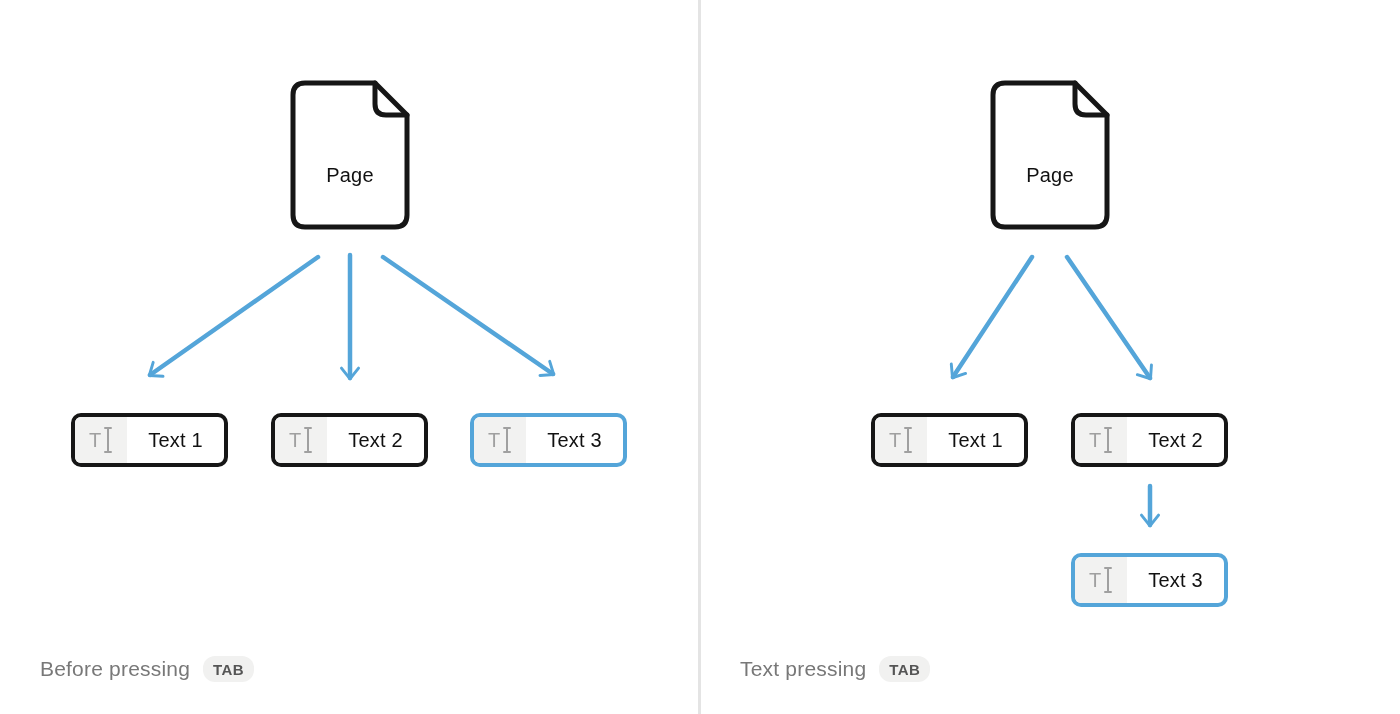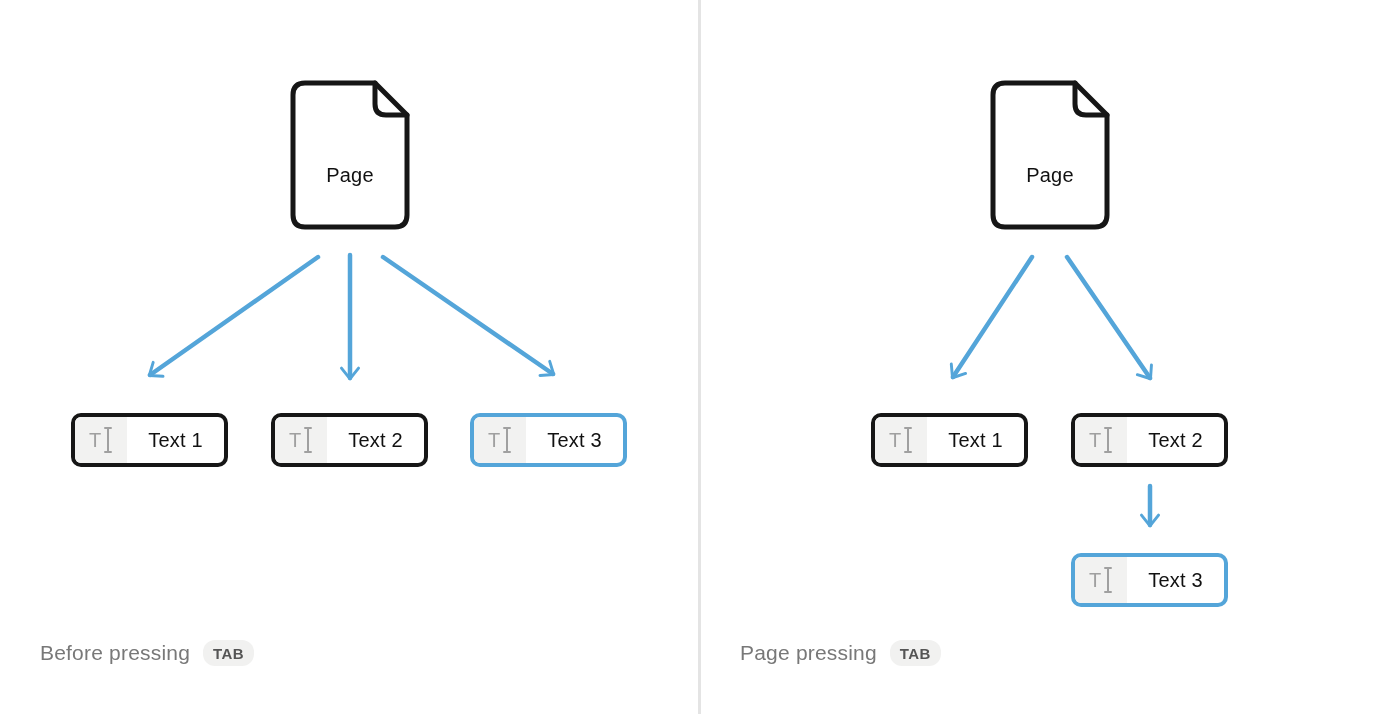--- a/index.html
+++ b/index.html
@@ -66,21 +66,21 @@
   .block-icon .t-glyph {
     font-size: 20px; color: var(--icon-gray); line-height: 1;
   }
   .block-icon svg path { stroke: var(--icon-gray); stroke-width: 2; stroke-linecap: round; fill: none; }
   .block-label {
     flex: 1; display: flex; align-items: center; justify-content: center;
     font-size: 20px; font-weight: 500; color: #111; letter-spacing: 0.2px;
   }
 
   .caption {
-    position: absolute; top: 640px;
+    position: absolute; top: 656px;
     display: flex; align-items: center; gap: 13px;
     font-size: 21px; color: var(--caption-gray); letter-spacing: 0.2px;
   }
   .key-badge {
     background: var(--key-bg); color: var(--key-text);
     font-size: 15px; font-weight: 700; letter-spacing: 0.4px;
     padding: 6px 10px 5px; border-radius: 12px; line-height: 1;
   }
 </style>
 </head>
@@ -182,18 +182,18 @@
     <div class="block-icon">
       <span class="t-glyph">T</span>
       <svg width="10" height="28" viewBox="0 0 10 28">
         <path d="M2 2 H8 M5 2 V26 M2 26 H8"></path>
       </svg>
     </div>
     <div class="block-label">Text 3</div>
   </div>
 
   <div class="caption" style="left:740px;">
-    <span>Page pressing</span>
+    <span>Text pressing</span>
     <span class="key-badge">TAB</span>
   </div>
 </div>
 
 <div class="divider"></div>
 
 </body></html>

